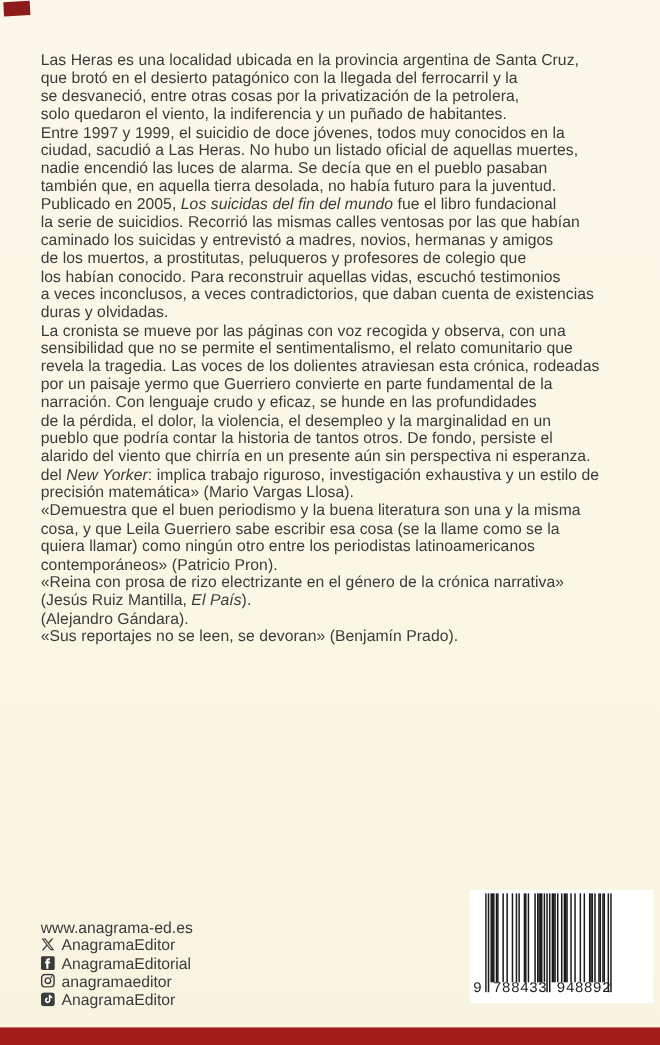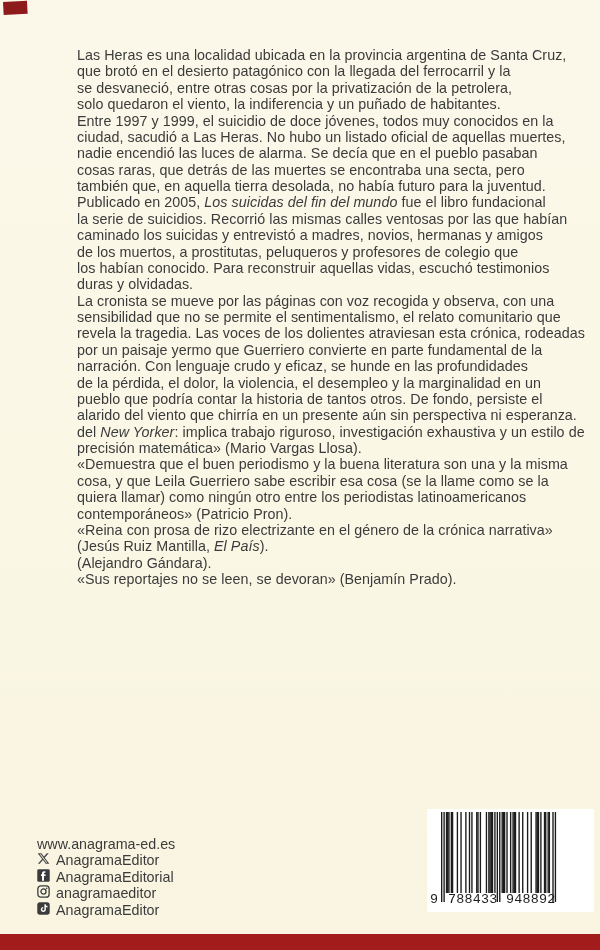--- a/index.html
+++ b/index.html
@@ -13,21 +13,21 @@
     color:#3b3b3b;
   }
   .corner-mark{
     position:absolute;left:3px;top:2px;width:24px;height:13px;
     transform:rotate(-3deg);transform-origin:left top;
   }
   .synopsis{
     position:absolute;left:37px;top:47px;width:560px;
     font-size:14.3px;letter-spacing:0.05px;
   }
-  .synopsis .line{height:16.38px;line-height:16.38px;white-space:nowrap;margin-left:40px;}
+  .synopsis .line{height:16.38px;line-height:16.38px;white-space:nowrap;}
   .footer{position:absolute;left:37px;top:836px;font-size:14.3px;}
   .f-row{height:16.4px;display:flex;align-items:flex-start;white-space:nowrap;}
   .f-icon{width:13px;height:13px;margin-right:6px;flex:0 0 13px;display:block;}
   .barcode{
     position:absolute;left:427px;top:809px;width:167px;height:103px;
     background:#ffffff;
   }
   .barcode-bars{position:absolute;left:14px;top:3px;}
   .bc-digit{
     position:absolute;top:84px;
@@ -48,27 +48,27 @@
   <div class="corner-mark" style="background-color: rgb(142, 27, 27);"></div>
 
   <div class="synopsis">
       <div class="line"><span>Las Heras es una localidad ubicada en la provincia argentina de Santa Cruz,</span></div>
       <div class="line"><span>que brotó en el desierto patagónico con la llegada del ferrocarril y la</span></div>
       <div class="line"><span>se desvaneció, entre otras cosas por la privatización de la petrolera,</span></div>
       <div class="line"><span>solo quedaron el viento, la indiferencia y un puñado de habitantes.</span></div>
       <div class="line"><span>Entre 1997 y 1999, el suicidio de doce jóvenes, todos muy conocidos en la</span></div>
       <div class="line"><span>ciudad, sacudió a Las Heras. No hubo un listado oficial de aquellas muertes,</span></div>
       <div class="line"><span>nadie encendió las luces de alarma. Se decía que en el pueblo pasaban</span></div>
-      <div class="line"><span>cosas raras, que detrás de las muertes se encontraba una secta, pero</span></div>
       <div class="line"><span>también que, en aquella tierra desolada, no había futuro para la juventud.</span></div>
       <div class="line"><span>Publicado en 2005, </span><i>Los suicidas del fin del mundo</i><span> fue el libro fundacional</span></div>
       <div class="line"><span>la serie de suicidios. Recorrió las mismas calles ventosas por las que habían</span></div>
       <div class="line"><span>caminado los suicidas y entrevistó a madres, novios, hermanas y amigos</span></div>
       <div class="line"><span>de los muertos, a prostitutas, peluqueros y profesores de colegio que</span></div>
       <div class="line"><span>los habían conocido. Para reconstruir aquellas vidas, escuchó testimonios</span></div>
+      <div class="line"><span>a veces inconclusos, a veces contradictorios, que daban cuenta de existencias</span></div>
       <div class="line"><span>duras y olvidadas.</span></div>
       <div class="line"><span>La cronista se mueve por las páginas con voz recogida y observa, con una</span></div>
       <div class="line"><span>sensibilidad que no se permite el sentimentalismo, el relato comunitario que</span></div>
       <div class="line"><span>revela la tragedia. Las voces de los dolientes atraviesan esta crónica, rodeadas</span></div>
       <div class="line"><span>por un paisaje yermo que Guerriero convierte en parte fundamental de la</span></div>
       <div class="line"><span>narración. Con lenguaje crudo y eficaz, se hunde en las profundidades</span></div>
       <div class="line"><span>de la pérdida, el dolor, la violencia, el desempleo y la marginalidad en un</span></div>
       <div class="line"><span>pueblo que podría contar la historia de tantos otros. De fondo, persiste el</span></div>
       <div class="line"><span>alarido del viento que chirría en un presente aún sin perspectiva ni esperanza.</span></div>
       <div class="line"><span>del </span><i>New Yorker</i><span>: implica trabajo riguroso, investigación exhaustiva y un estilo de</span></div>

